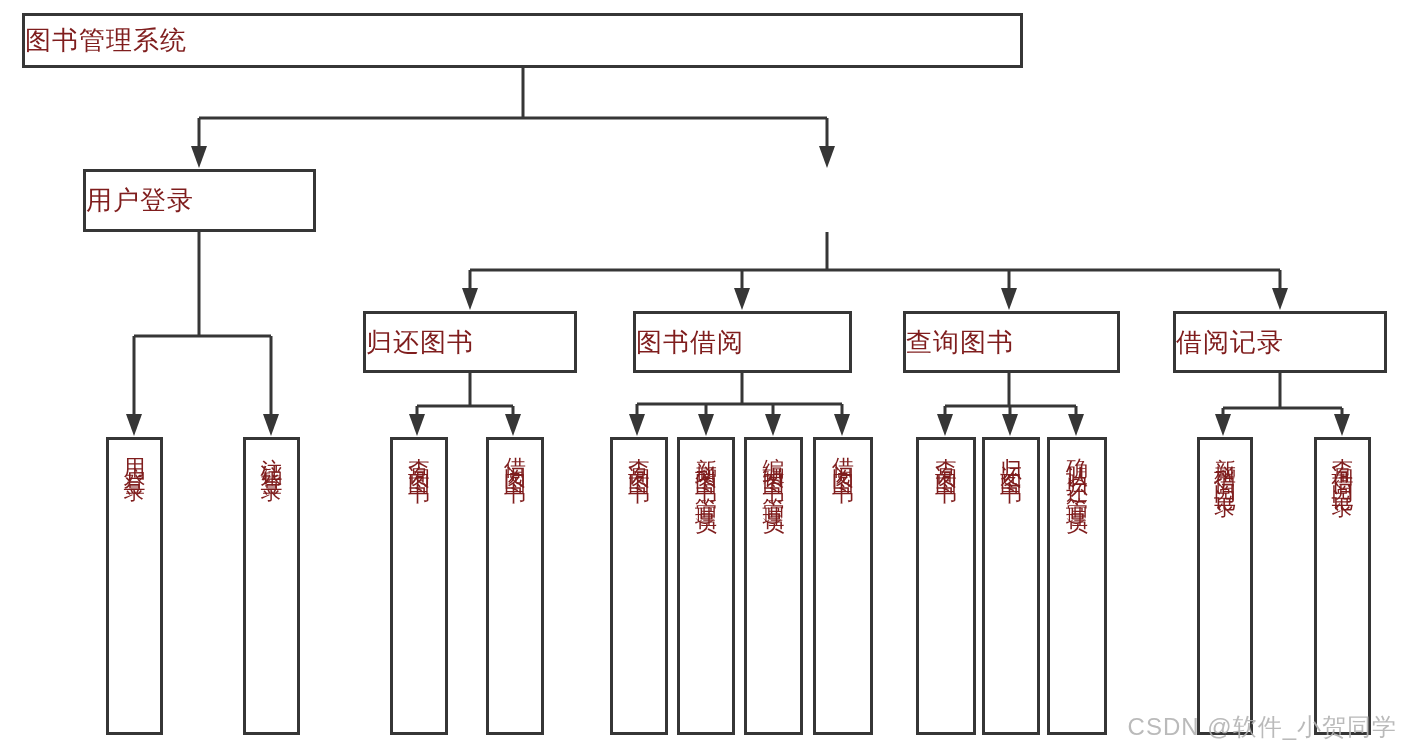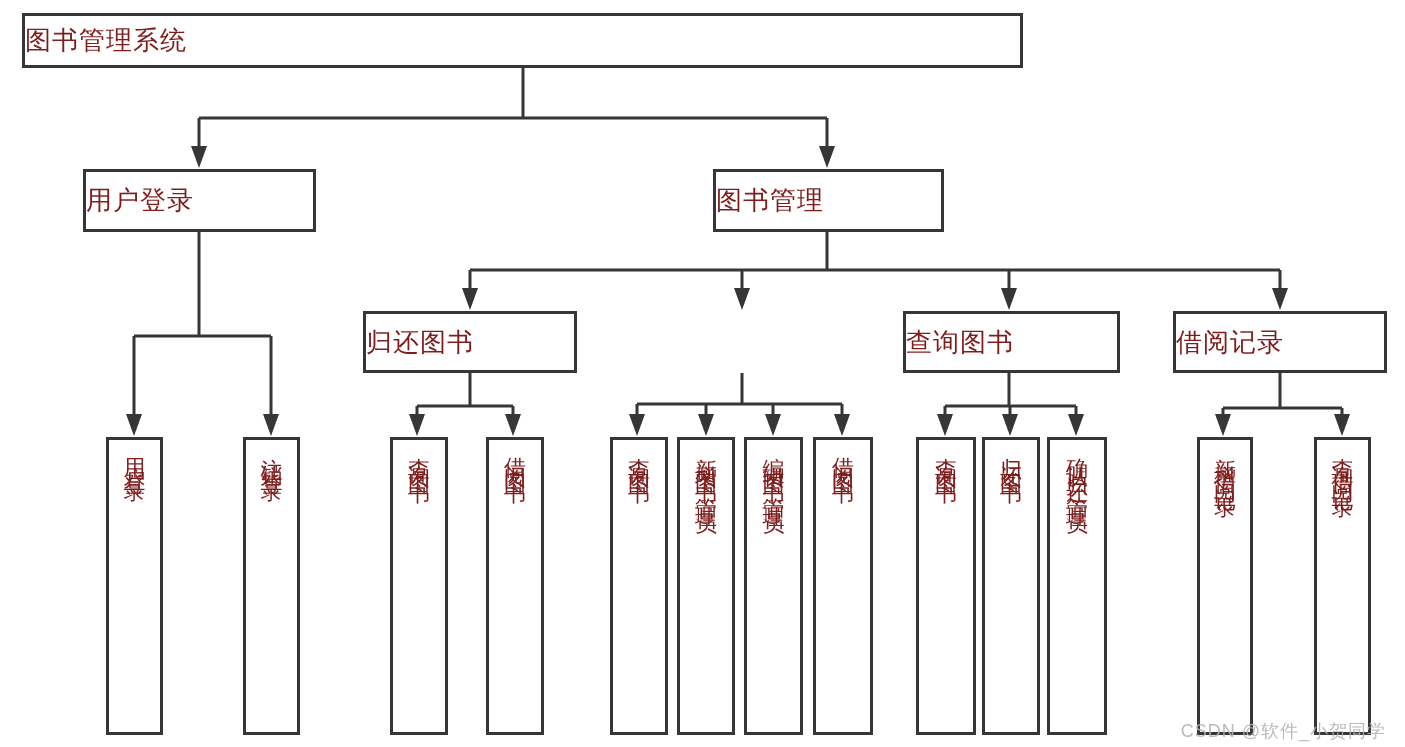--- a/index.html
+++ b/index.html
@@ -32,23 +32,23 @@
   .leaf {
     writing-mode: vertical-rl;
     font-size: 22px;
     letter-spacing: 8px;
     line-height: 1;
     text-align: center;
   }
   .leaf .lbl { display: inline-block; }
   .watermark {
     position: absolute;
-    right: 19px;
+    right: 8px;
     bottom: 4px;
-    font-size: 18px;
+    font-size: 24px;
     letter-spacing: 1px;
     color: #b3b3b3;
     opacity: 0.9;
     z-index: 5;
     white-space: nowrap;
   }
 </style>
 </head>
 <body>
 
@@ -87,26 +87,26 @@
     </g>
   </svg>
 
   <div class="box" style="left:22px; top:13px; width:1001px; height:55px;">
     <span class="lbl">图书管理系统</span>
   </div>
 
   <div class="box" style="left:83px; top:169px; width:233px; height:63px;">
     <span class="lbl">用户登录</span>
   </div>
-  <div class="box" style="left:713px; top:169px; width:231px; height:63px;">
-    <span class="lbl">图书管理</span>
-  </div>
 
   <div class="box" style="left:363px; top:311px; width:214px; height:62px;">
     <span class="lbl">归还图书</span>
+  </div>
+  <div class="box" style="left:633px; top:311px; width:219px; height:62px;">
+    <span class="lbl">图书借阅</span>
   </div>
   <div class="box" style="left:903px; top:311px; width:217px; height:62px;">
     <span class="lbl">查询图书</span>
   </div>
   <div class="box" style="left:1173px; top:311px; width:214px; height:62px;">
     <span class="lbl">借阅记录</span>
   </div>
 
   <div class="box leaf" style="left:106px; top:437px; width:57px; height:298px;">
     <span class="lbl">用户登录</span>

